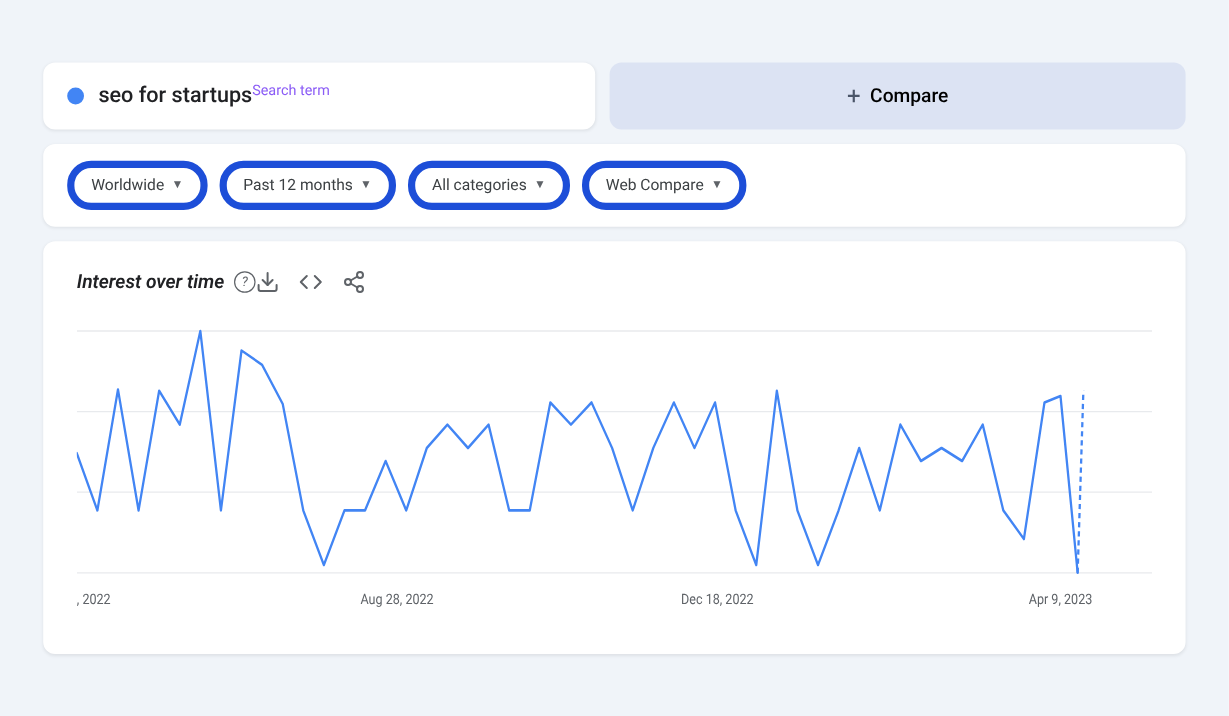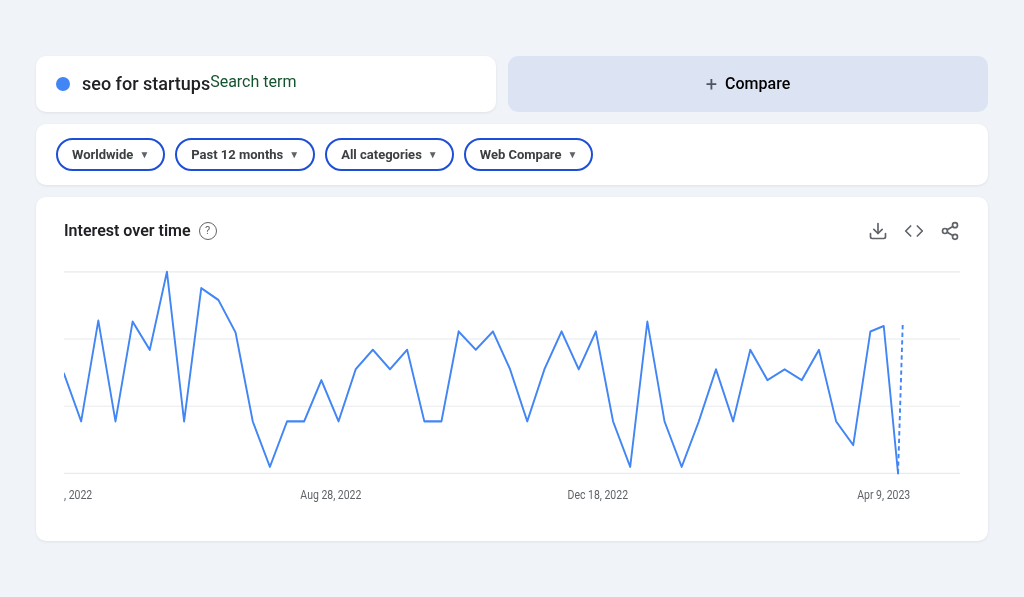--- a/index.html
+++ b/index.html
@@ -45,22 +45,22 @@
       display: flex;
       flex-direction: row;
     }
     .search-term-name {
       font-size: 18px;
       font-weight: 500;
       color: #202124;
       line-height: 1.3;
     }
     .search-term-label {
-      font-size: 16px;
-      color: #14532d;
+      font-size: 12px;
+      color: #8b5cf6;
     }
     .compare-card {
       background: #dce3f3;
       border-radius: 10px;
       flex: 1;
       display: flex;
       align-items: center;
       justify-content: center;
       cursor: pointer;
       gap: 8px;
@@ -83,47 +83,46 @@
       display: flex;
       gap: 10px;
       margin-bottom: 12px;
       box-shadow: 0 1px 3px rgba(0,0,0,0.08);
       flex-wrap: wrap;
     }
     .filter-btn {
       display: flex;
       align-items: center;
       gap: 6px;
-      border: 2px solid #1d4ed8;
+      border: 6px solid #1d4ed8;
       border-radius: 20px;
       padding: 7px 14px;
       font-size: 13px;
       color: #3c4043;
       background: #fff;
       cursor: pointer;
       font-family: inherit;
-      font-weight: bold;
     }
     .filter-btn .chevron {
       font-size: 10px;
       color: #5f6368;
     }
 
     
     .chart-card {
       background: #fff;
       border-radius: 10px;
       padding: 24px 28px 20px;
       box-shadow: 0 1px 3px rgba(0,0,0,0.08);
     }
     .chart-header {
       display: flex;
       align-items: center;
-      justify-content: space-between;
       margin-bottom: 20px;
+      font-style: italic;
     }
     .chart-title-group {
       display: flex;
       align-items: center;
       gap: 8px;
     }
     .chart-title {
       font-size: 16px;
       font-weight: 600;
       color: #202124;

